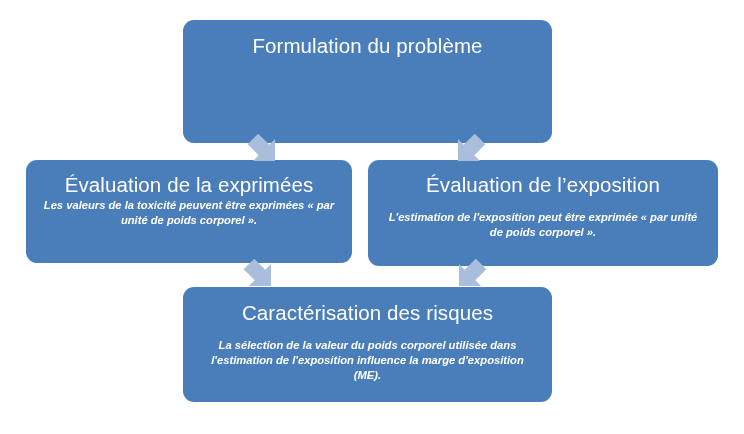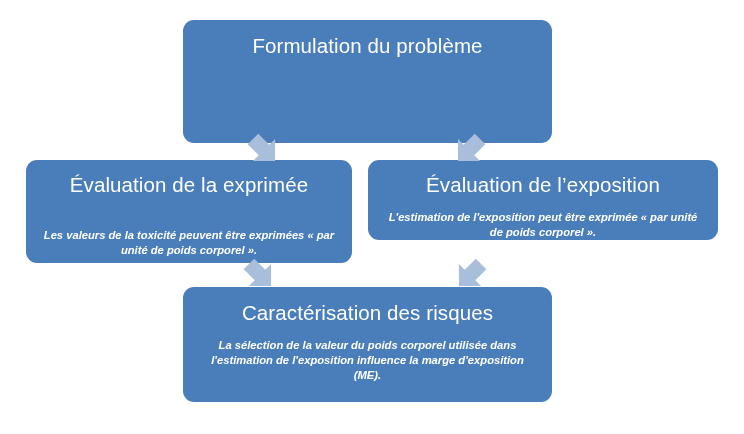--- a/index.html
+++ b/index.html
@@ -63,27 +63,27 @@
   }
   #node-problem .node-desc { margin-top: 13px; max-width: 330px; }
 
   #node-toxicity {
     left: 26px;
     top: 160px;
     width: 326px;
     height: 103px;
     padding-top: 13px;
   }
-  #node-toxicity .node-desc { margin-top: 31px; max-width: 300px; }
+  #node-toxicity .node-desc { margin-top: 1px; max-width: 300px; }
 
   #node-exposure {
     left: 368px;
     top: 160px;
     width: 350px;
-    height: 80px;
+    height: 106px;
     padding-top: 13px;
   }
   #node-exposure .node-desc { margin-top: 13px; max-width: 326px; }
 
   #node-risk {
     left: 183px;
     top: 287px;
     width: 369px;
     height: 115px;
     padding-top: 14px;
@@ -124,21 +124,21 @@
 </head>
 <body>
 
 <div id="canvas">
 
   <div class="node" id="node-problem">
     <div class="node-title">Formulation du problème</div>
   </div>
 
   <div class="node" id="node-toxicity">
-    <div class="node-title">Évaluation de la exprimée</div>
+    <div class="node-title">Évaluation de la exprimées</div>
     <div class="node-desc">Les valeurs de la toxicité peuvent être exprimées « par unité de poids corporel ».</div>
   </div>
 
   <div class="node" id="node-exposure">
     <div class="node-title">Évaluation de l’exposition</div>
     <div class="node-desc">L'estimation de l'exposition peut être exprimée « par unité de poids corporel ».</div>
   </div>
 
   <div class="node" id="node-risk">
     <div class="node-title">Caractérisation des risques</div>

